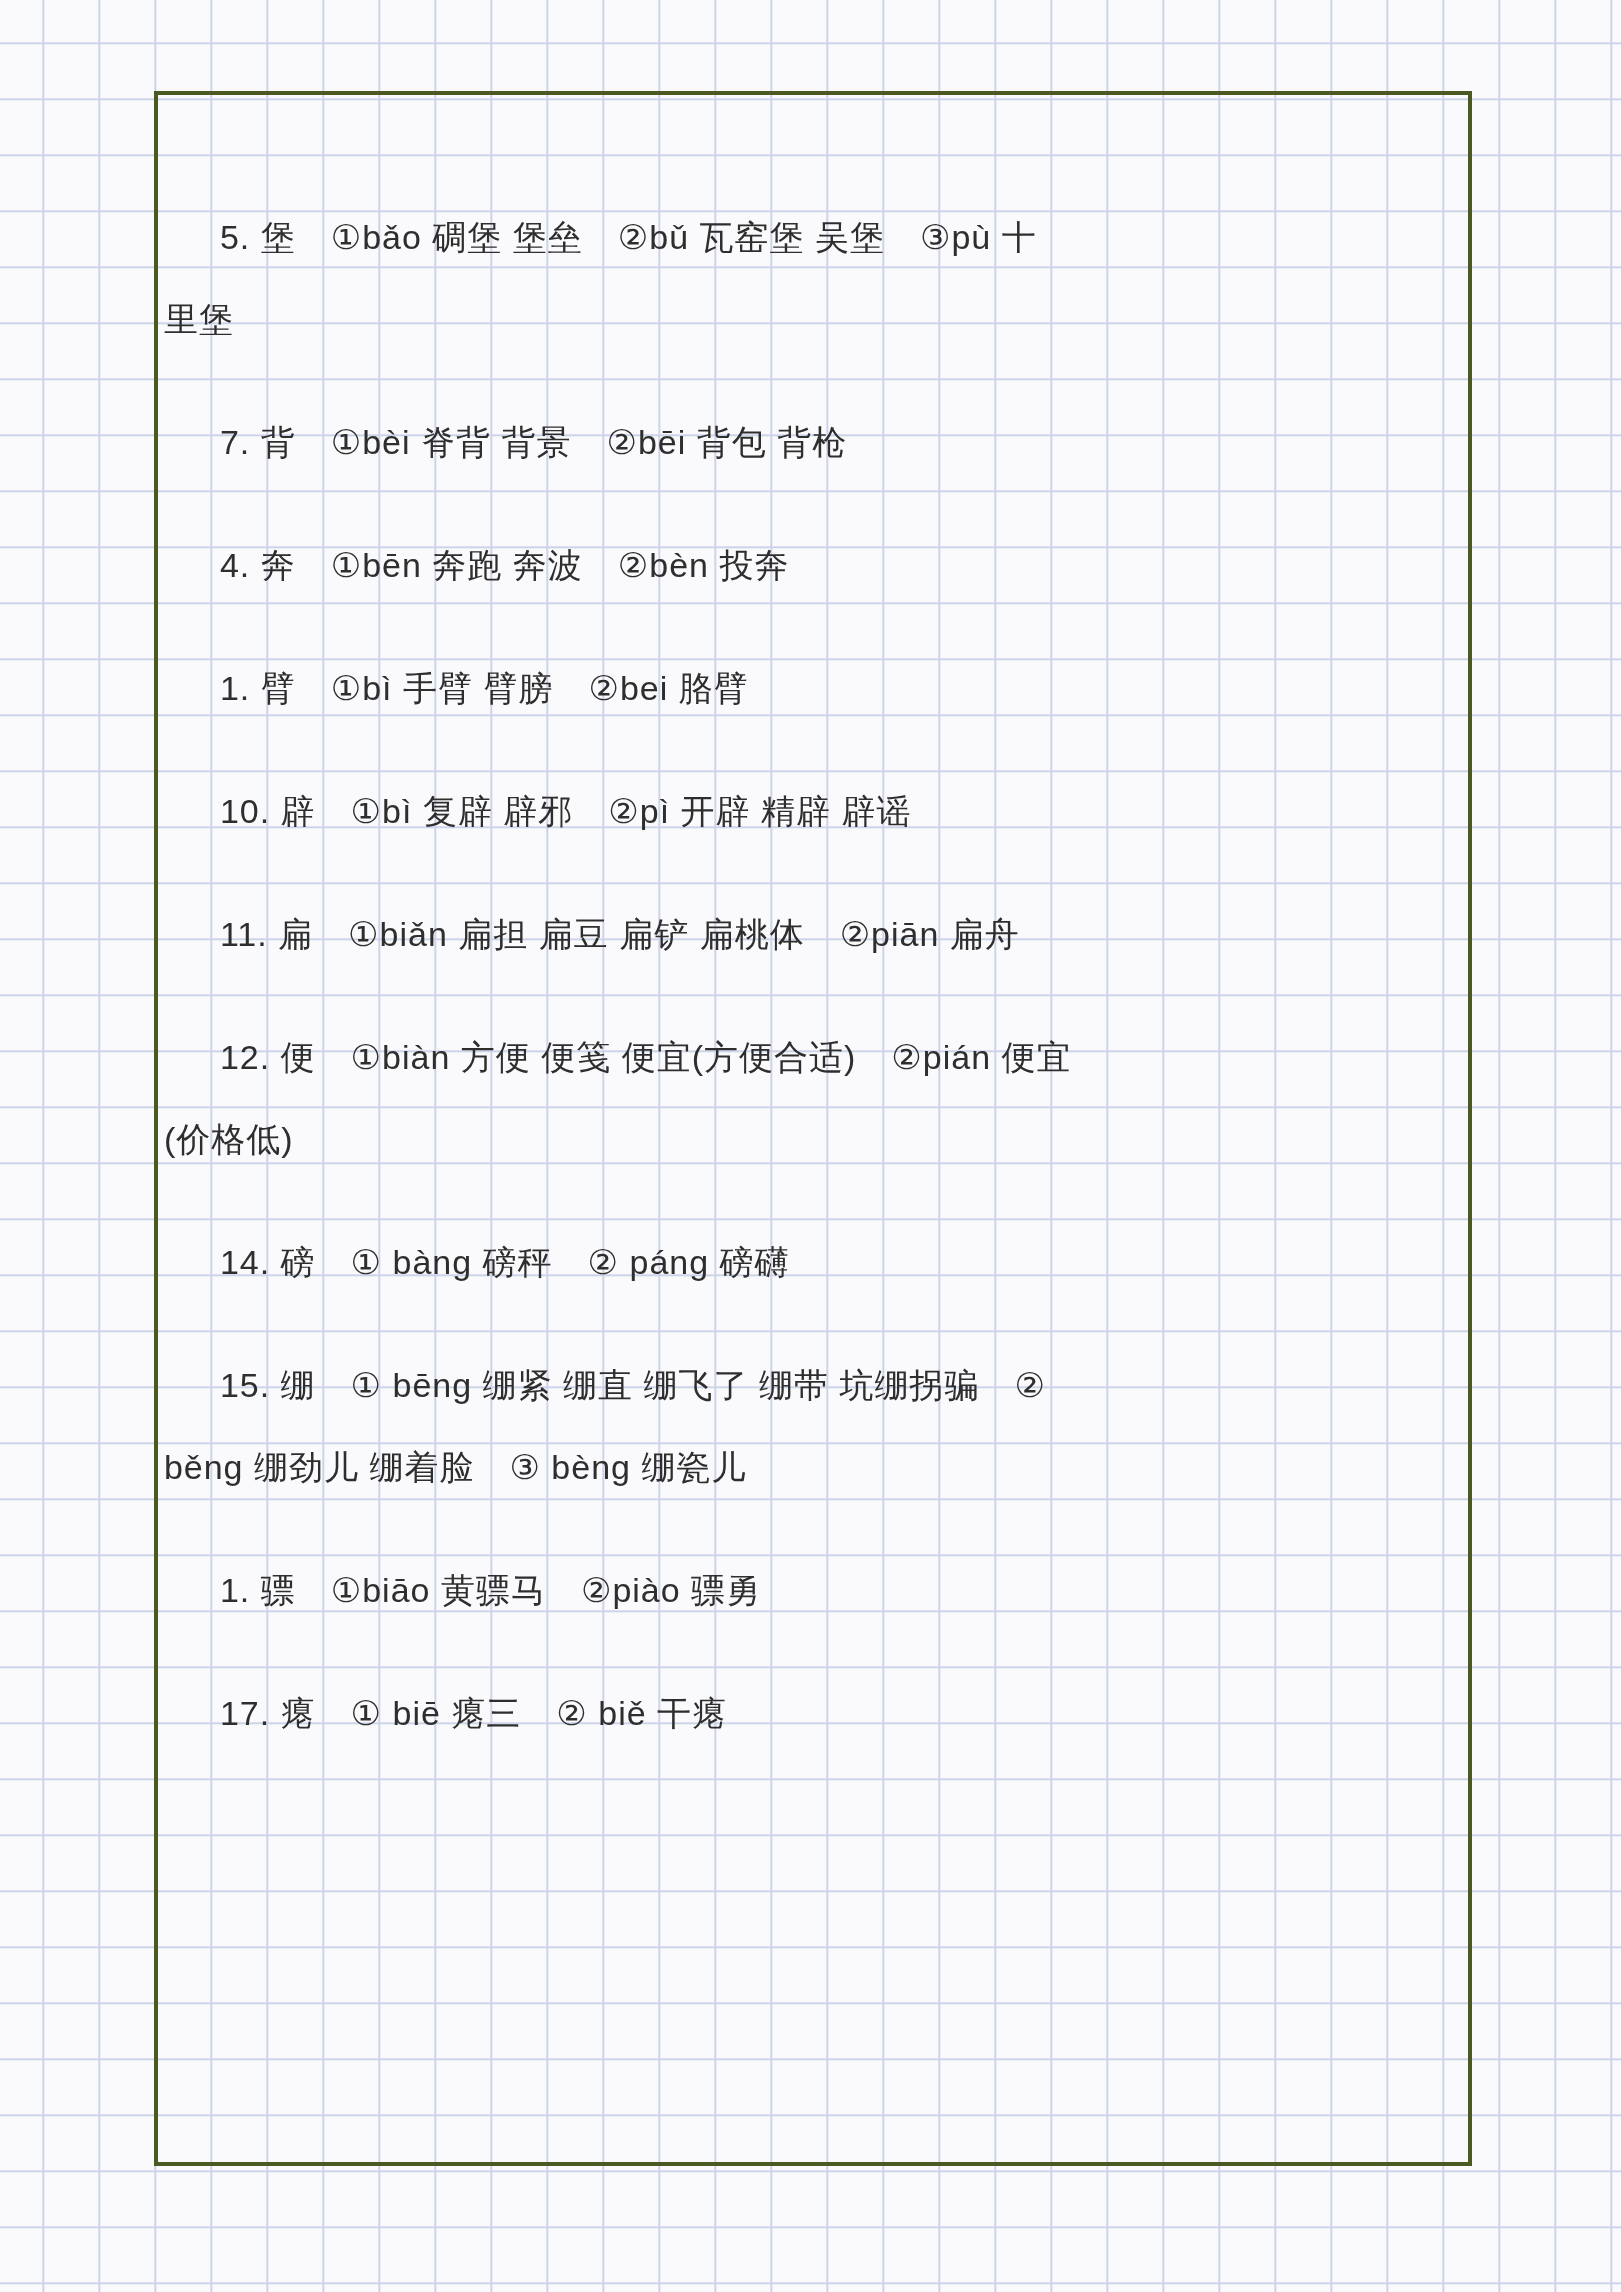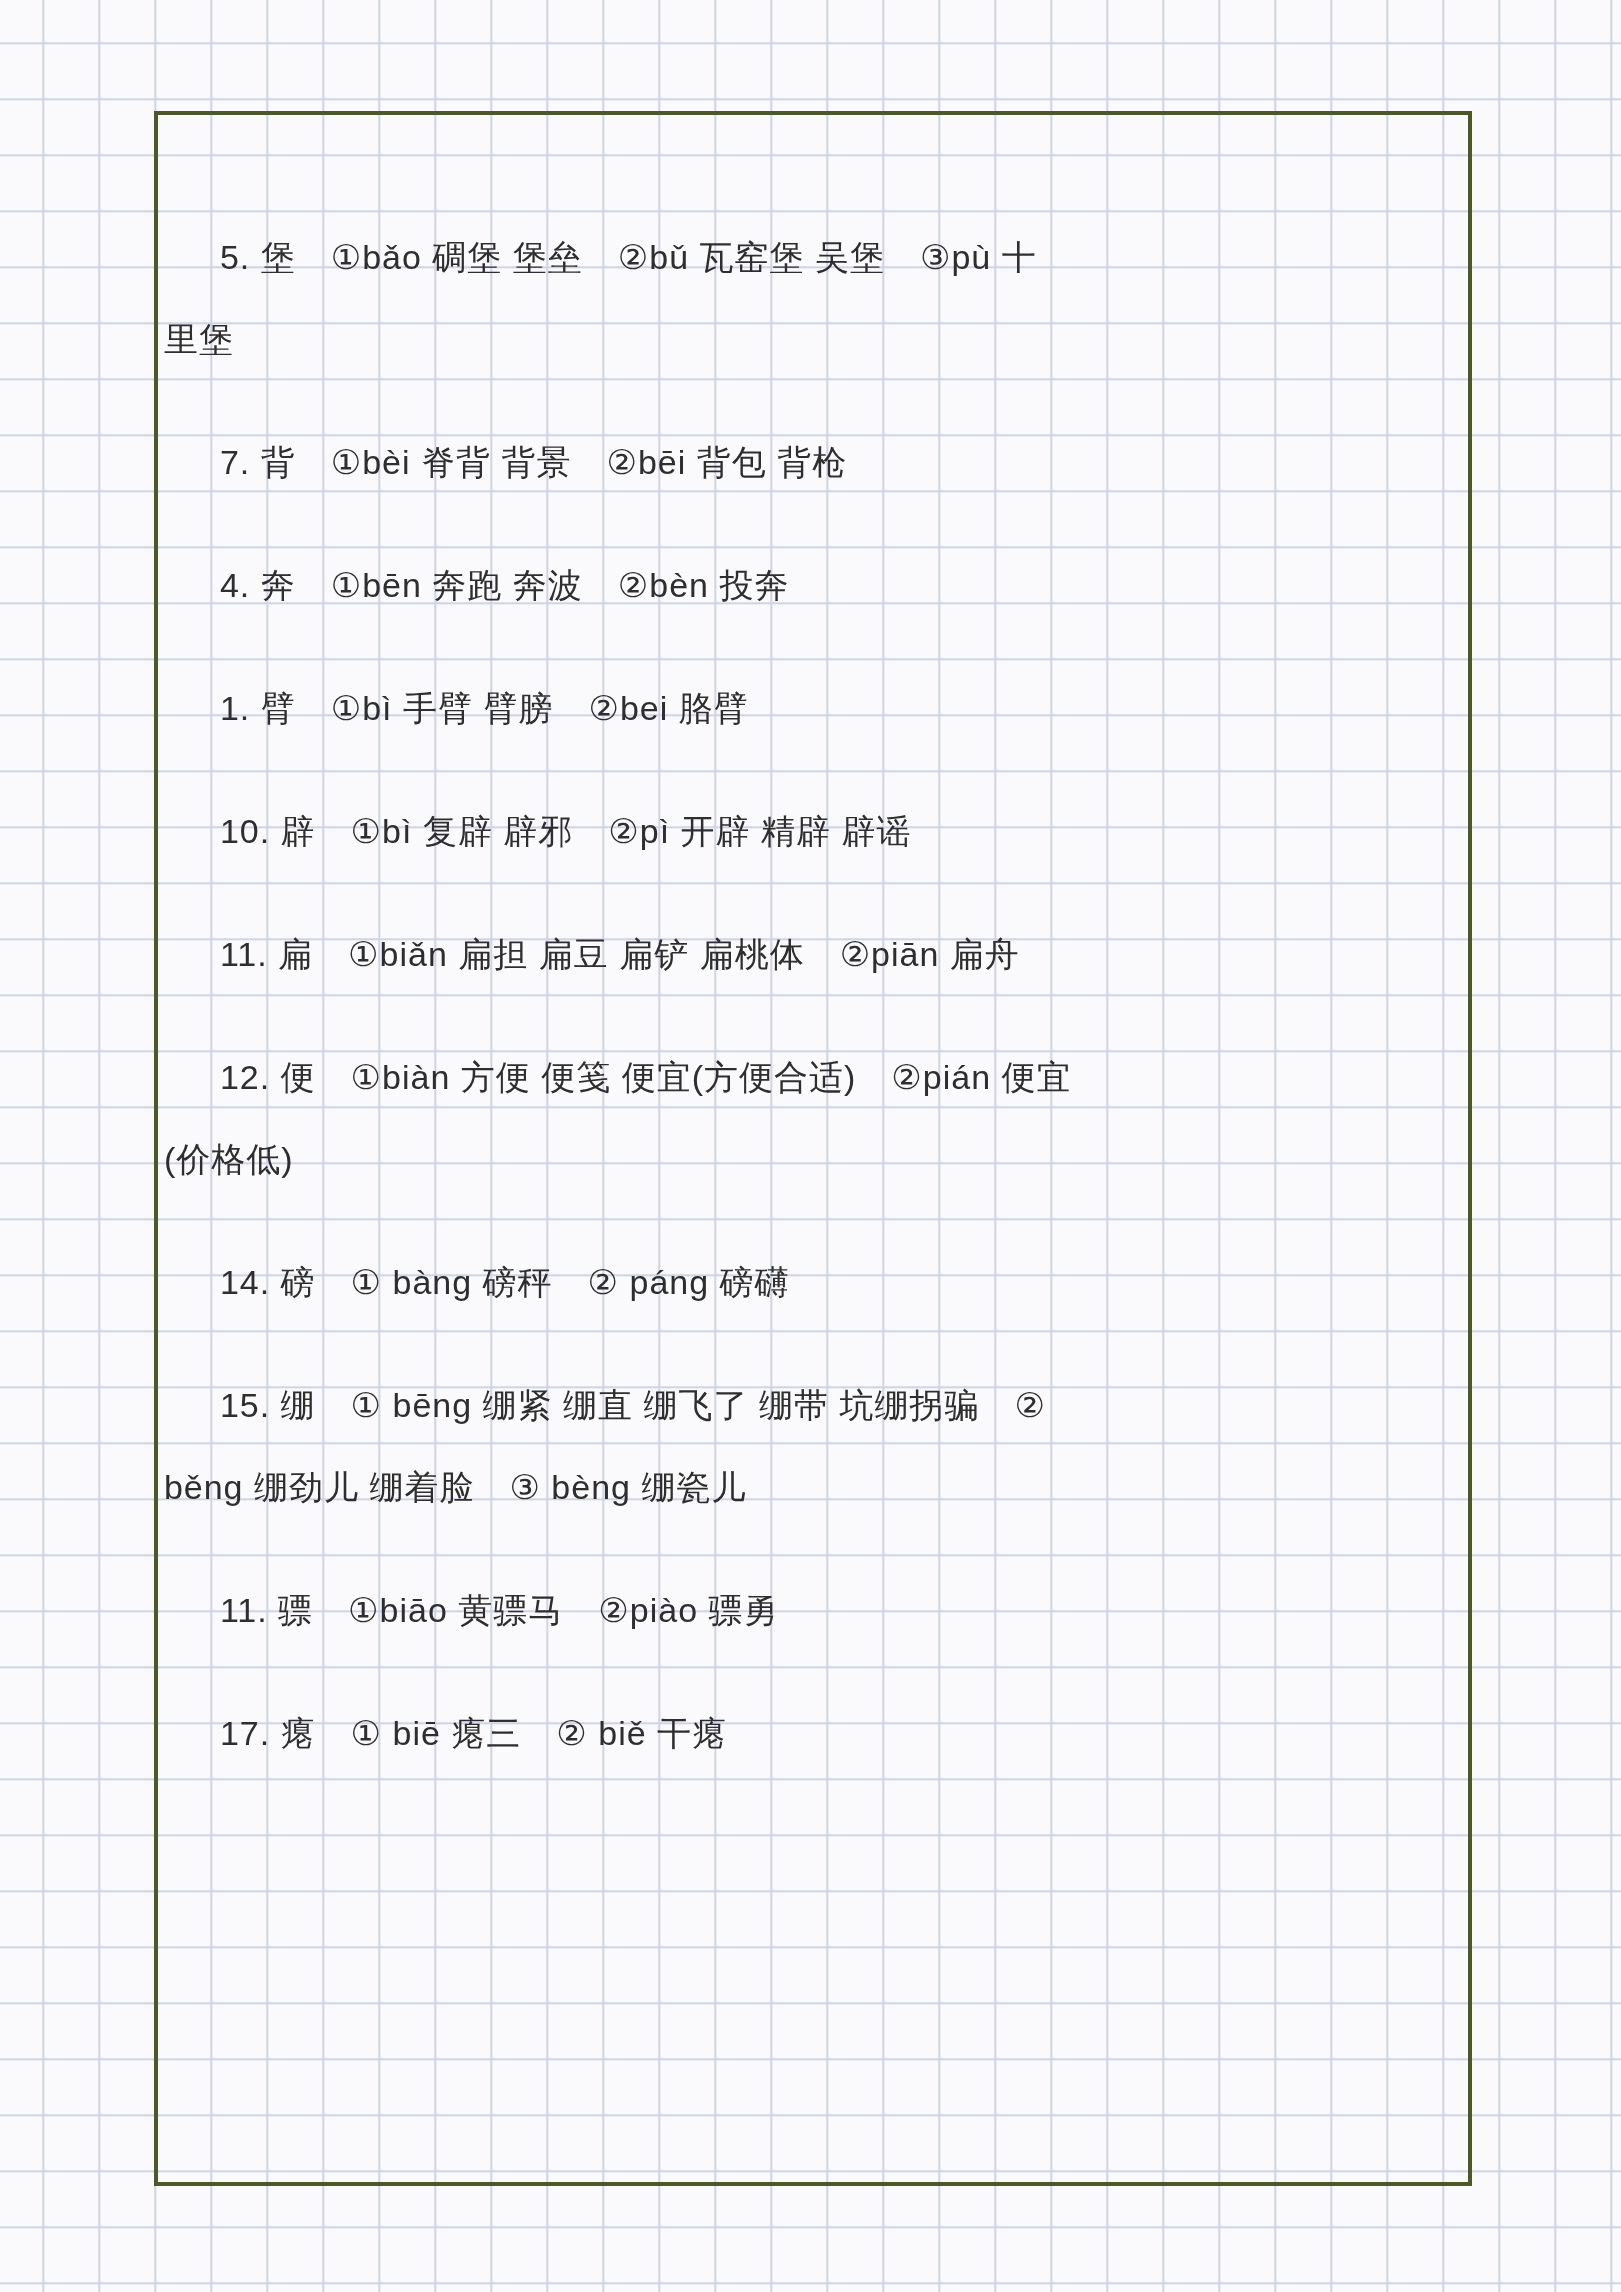--- a/index.html
+++ b/index.html
@@ -20,21 +20,21 @@
       linear-gradient(var(--grid-color) 2px, transparent 2px),
       linear-gradient(90deg, var(--grid-color) 2px, transparent 2px);
     background-size: 56px 56px;
     background-position: -13.7px -13.7px;
     font-family: "Liberation Sans", "DejaVu Sans", sans-serif;
     color: var(--text-color);
   }
   .frame {
     position: absolute;
     left: 154px;
-    top: 111px;
+    top: 91px;
     width: 1318px;
     height: 2075px;
     border: 4.9px solid var(--frame-color);
     padding: 101px 37px 19.6px 5.9px;
   }
   .item { margin: 0 0 41px 0; }
   .line {
     font-size: 34px;
     line-height: 82px;
     letter-spacing: 1px;
@@ -85,21 +85,21 @@
   <div class="item">
     <div class="line first">14. 磅　① bàng 磅秤　② páng 磅礴</div>
   </div>
 
   <div class="item">
     <div class="line first">15. 绷　① bēng 绷紧 绷直 绷飞了 绷带 坑绷拐骗　②</div>
     <div class="line">běng 绷劲儿 绷着脸　③ bèng 绷瓷儿</div>
   </div>
 
   <div class="item">
-    <div class="line first">11. 骠　①biāo 黄骠马　②piào 骠勇</div>
+    <div class="line first">1. 骠　①biāo 黄骠马　②piào 骠勇</div>
   </div>
 
   <div class="item">
     <div class="line first">17. 瘪　① biē 瘪三　② biě 干瘪</div>
   </div>
 
 </div>
 
 
 </body></html>

